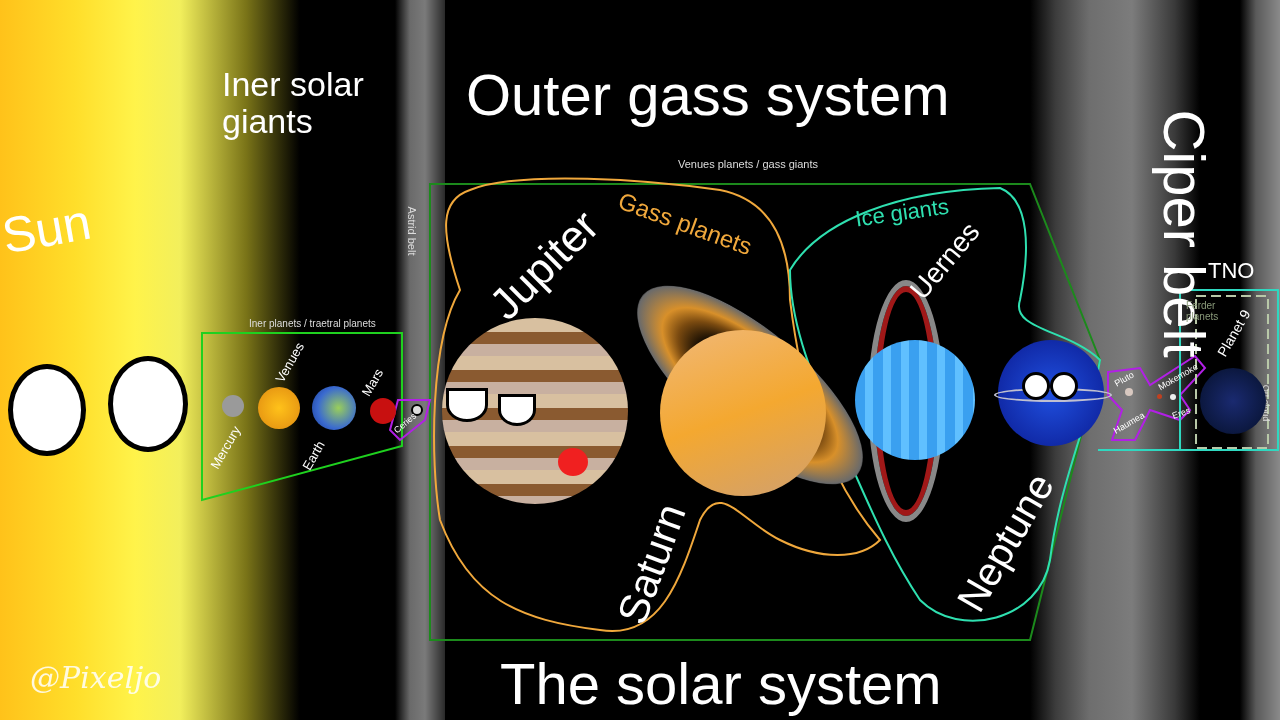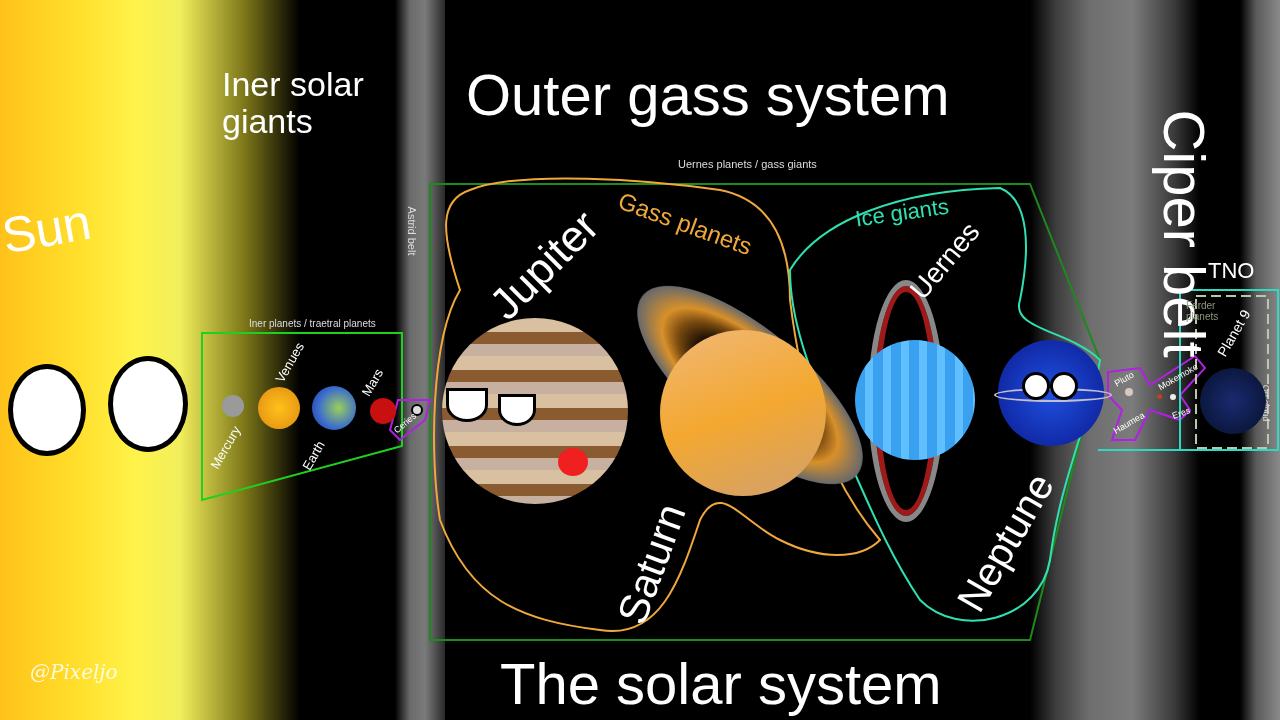--- a/index.html
+++ b/index.html
@@ -43,21 +43,21 @@
 </svg>
 
 <div class="abs title" style="left:466px;top:66px;">Outer gass system</div>
 <div class="abs title" style="left:500px;top:655px;">The solar system</div>
 <div class="abs lbl" style="left:222px;top:66px;font-size:34px;width:180px;line-height:1.1;white-space:normal;">Iner solar giants</div>
 <div class="abs lbl" style="left:2px;top:200px;font-size:50px;transform:rotate(-10deg);">Sun</div>
 <div class="abs lbl" style="left:1060px;top:200px;font-size:58px;transform:rotate(90deg);transform-origin:center;">Ciper belt</div>
 <div class="abs lbl" style="left:1208px;top:258px;font-size:22px;">TNO</div>
 
 <div class="abs small" style="left:233px;top:318px;font-size:10px;padding-left:16px;">Iner planets / traetral planets</div>
-<div class="abs small" style="left:678px;top:158px;">Uernes planets / gass giants</div>
+<div class="abs small" style="left:678px;top:158px;">Venues planets / gass giants</div>
 <div class="abs lbl" style="left:615px;top:210px;font-size:24px;color:#f0a83c;transform:rotate(20deg);">Gass planets</div>
 <div class="abs lbl" style="left:855px;top:200px;font-size:22px;color:#2fe0b0;transform:rotate(-8deg);">Ice giants</div>
 <div class="abs small" style="left:388px;top:225px;transform:rotate(90deg);">Astrid belt</div>
 <div class="abs small" style="left:1186px;top:300px;font-size:10px;color:#8a9a7a;width:40px;white-space:normal;">Ferder planets</div>
 <div class="abs small" style="left:1248px;top:398px;font-size:9px;transform:rotate(90deg);">Ort cloud</div>
 
 <div class="abs eye" style="left:8px;top:364px;width:68px;height:82px;"></div>
 <div class="abs eye" style="left:108px;top:356px;width:70px;height:86px;"></div>
 
 <div class="abs" style="left:222px;top:395px;width:22px;height:22px;border-radius:50%;background:#9a9a9a;"></div>
@@ -96,13 +96,13 @@
 <div class="abs lbl" style="left:1112px;top:418px;font-size:9px;transform:rotate(-30deg);">Haumea</div>
 <div class="abs lbl" style="left:1156px;top:372px;font-size:9px;transform:rotate(-30deg);">Mokemoke</div>
 <div class="abs lbl" style="left:1172px;top:408px;font-size:9px;transform:rotate(-20deg);">Eres</div>
 <div class="abs" style="left:1125px;top:388px;width:8px;height:8px;border-radius:50%;background:#d8c8c0;"></div>
 <div class="abs" style="left:1157px;top:394px;width:5px;height:5px;border-radius:50%;background:#c04020;"></div>
 <div class="abs" style="left:1170px;top:394px;width:6px;height:6px;border-radius:50%;background:#eee;"></div>
 
 <div class="abs" style="left:1200px;top:368px;width:66px;height:66px;border-radius:50%;background:radial-gradient(circle,#1a2a70,#05102a);"></div>
 <div class="abs lbl" style="left:1208px;top:325px;font-size:14px;transform:rotate(-60deg);">Planet 9</div>
 
-<div class="abs" style="left:30px;top:660px;font-size:20px;font-style:italic;font-family:'DejaVu Serif',serif;color:rgba(255,255,255,0.85);">@Pixeljo</div>
+<div class="abs" style="left:30px;top:660px;font-size:30px;font-style:italic;font-family:'DejaVu Serif',serif;color:rgba(255,255,255,0.85);">@Pixeljo</div>
 
 </body></html>

